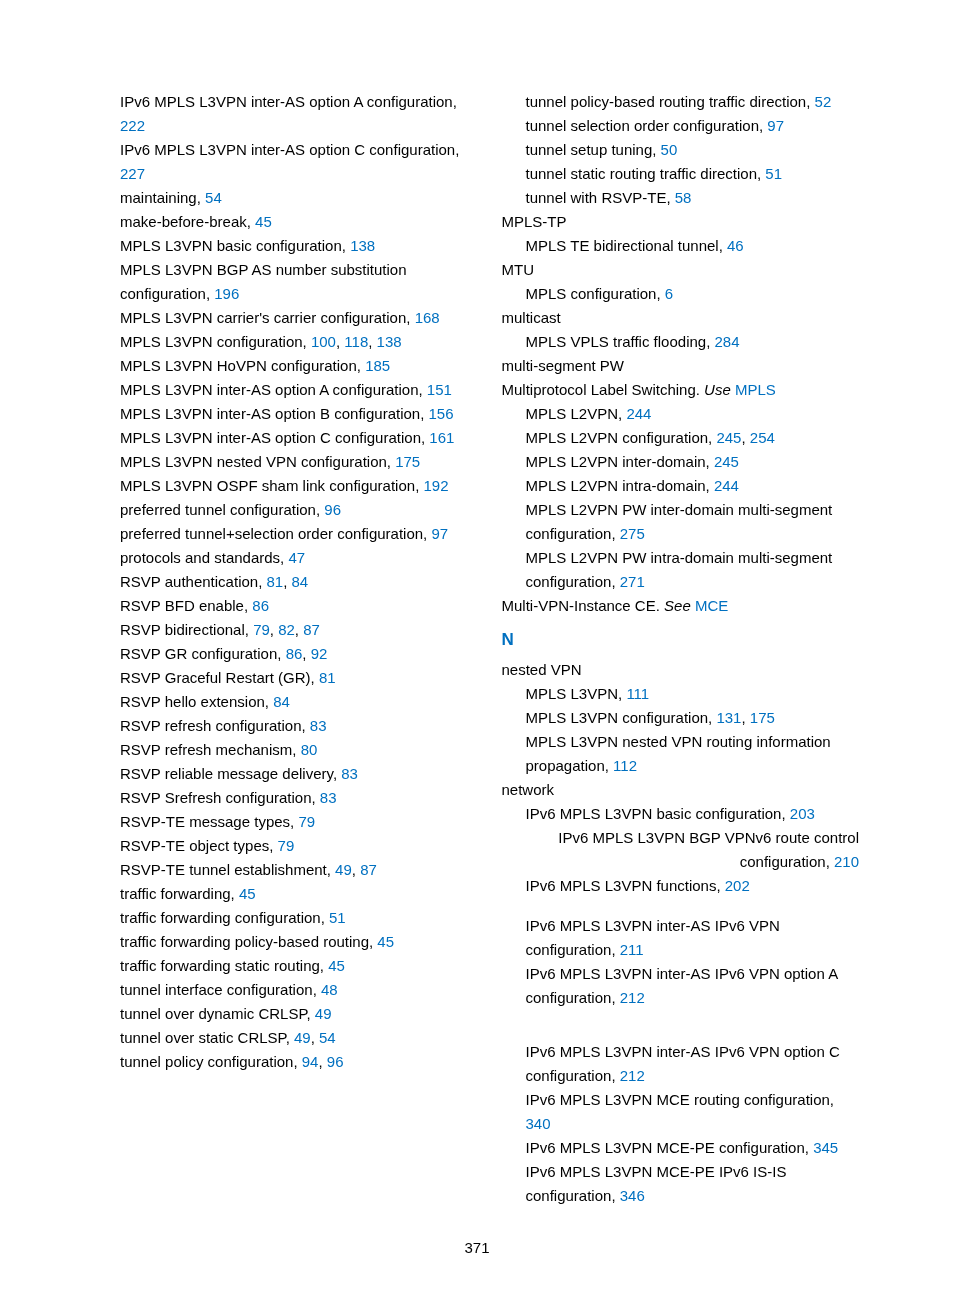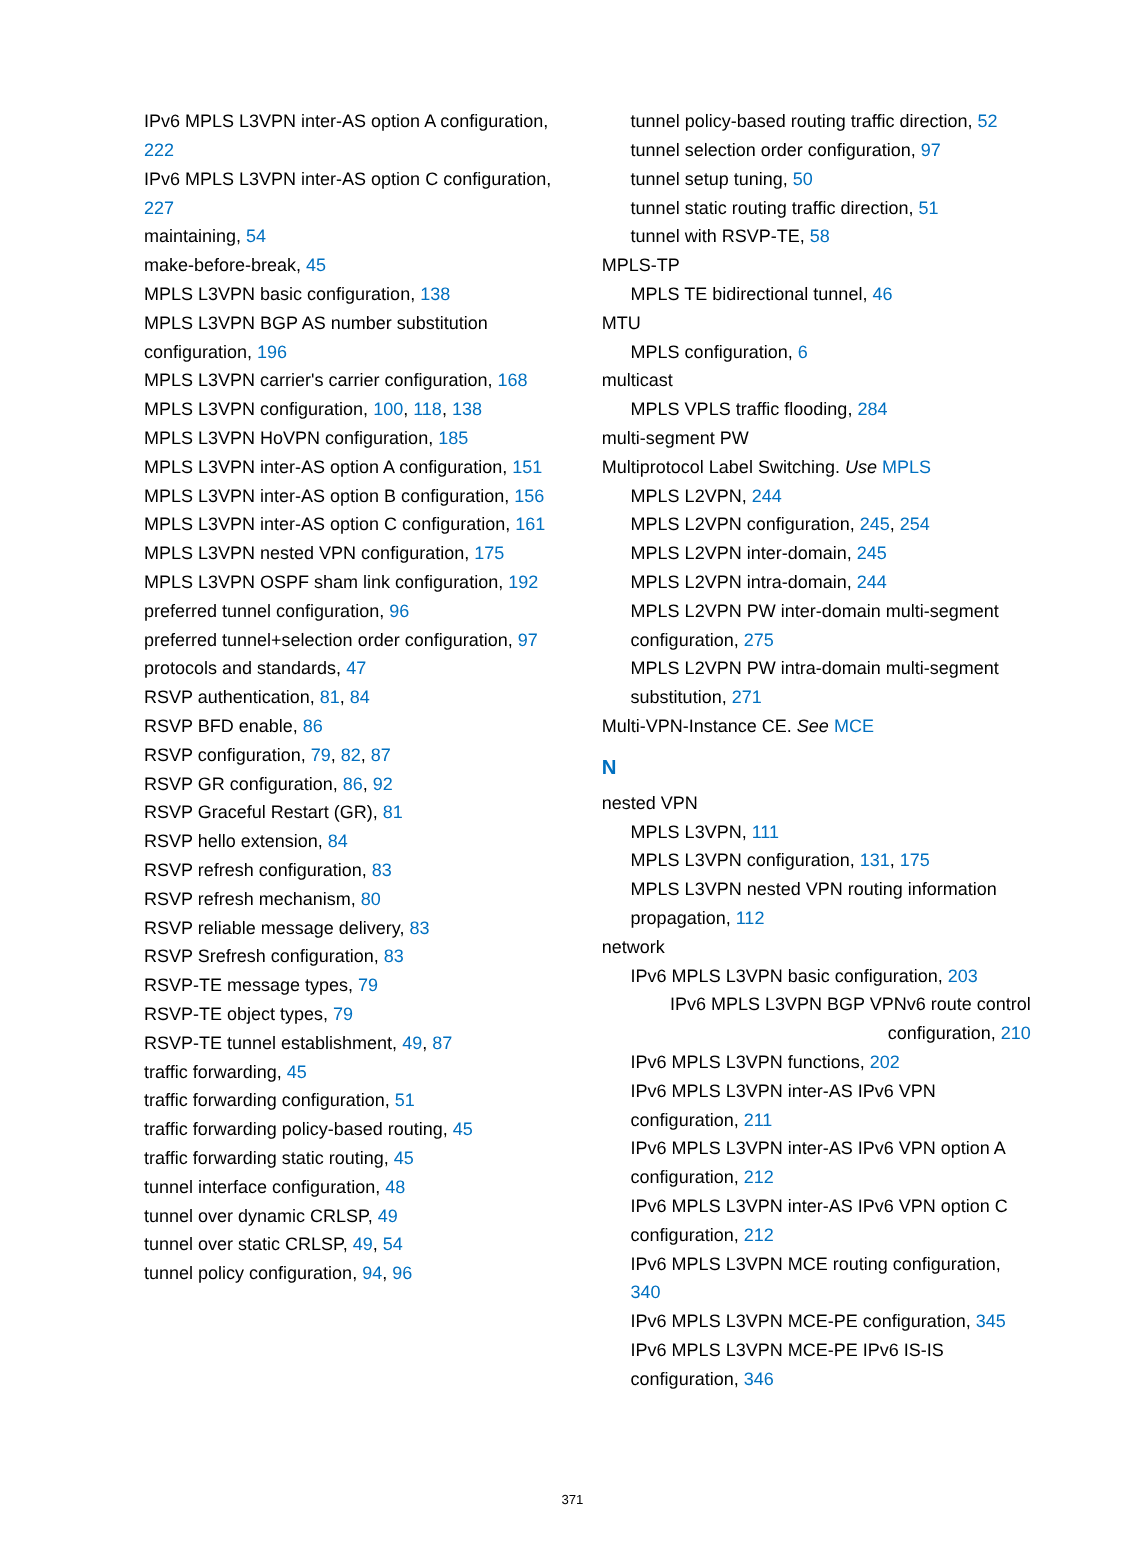--- a/index.html
+++ b/index.html
@@ -41,21 +41,21 @@
     font-size: 17px;
     margin: 10px 0 6px 0;
   }
   .italic { font-style: italic; }
   .pagenum {
     position: absolute;
     bottom: 40px;
     left: 0;
     width: 954px;
     text-align: center;
-    font-size: 11px;
+    font-size: 15px;
   }
 </style>
 </head>
 <body>
 
 <div class="page">
   <div class="columns">
     <div class="col" id="left-col">
         <div class="entry"><span>IPv6 MPLS L3VPN inter-AS option A configuration, </span><span class="link">222</span></div>
         <div class="entry"><span>IPv6 MPLS L3VPN inter-AS option C configuration, </span><span class="link">227</span></div>
@@ -69,21 +69,21 @@
         <div class="entry"><span>MPLS L3VPN inter-AS option A configuration, </span><span class="link">151</span></div>
         <div class="entry"><span>MPLS L3VPN inter-AS option B configuration, </span><span class="link">156</span></div>
         <div class="entry"><span>MPLS L3VPN inter-AS option C configuration, </span><span class="link">161</span></div>
         <div class="entry"><span>MPLS L3VPN nested VPN configuration, </span><span class="link">175</span></div>
         <div class="entry"><span>MPLS L3VPN OSPF sham link configuration, </span><span class="link">192</span></div>
         <div class="entry"><span>preferred tunnel configuration, </span><span class="link">96</span></div>
         <div class="entry"><span>preferred tunnel+selection order configuration, </span><span class="link">97</span></div>
         <div class="entry"><span>protocols and standards, </span><span class="link">47</span></div>
         <div class="entry"><span>RSVP authentication, </span><span class="link">81</span><span>, </span><span class="link">84</span></div>
         <div class="entry"><span>RSVP BFD enable, </span><span class="link">86</span></div>
-        <div class="entry"><span>RSVP configuration, </span><span class="link">79</span><span>, </span><span class="link">82</span><span>, </span><span class="link">87</span></div>
+        <div class="entry"><span>RSVP bidirectional, </span><span class="link">79</span><span>, </span><span class="link">82</span><span>, </span><span class="link">87</span></div>
         <div class="entry"><span>RSVP GR configuration, </span><span class="link">86</span><span>, </span><span class="link">92</span></div>
         <div class="entry"><span>RSVP Graceful Restart (GR), </span><span class="link">81</span></div>
         <div class="entry"><span>RSVP hello extension, </span><span class="link">84</span></div>
         <div class="entry"><span>RSVP refresh configuration, </span><span class="link">83</span></div>
         <div class="entry"><span>RSVP refresh mechanism, </span><span class="link">80</span></div>
         <div class="entry"><span>RSVP reliable message delivery, </span><span class="link">83</span></div>
         <div class="entry"><span>RSVP Srefresh configuration, </span><span class="link">83</span></div>
         <div class="entry"><span>RSVP-TE message types, </span><span class="link">79</span></div>
         <div class="entry"><span>RSVP-TE object types, </span><span class="link">79</span></div>
         <div class="entry"><span>RSVP-TE tunnel establishment, </span><span class="link">49</span><span>, </span><span class="link">87</span></div>
@@ -108,33 +108,33 @@
         <div class="entry" style="padding-left: 24px;"><span>MPLS configuration, </span><span class="link">6</span></div>
         <div class="entry"><span>multicast</span></div>
         <div class="entry" style="padding-left: 24px;"><span>MPLS VPLS traffic flooding, </span><span class="link">284</span></div>
         <div class="entry"><span>multi-segment PW</span></div>
         <div class="entry"><span>Multiprotocol Label Switching. </span><span class="italic">Use </span><span class="link">MPLS</span></div>
         <div class="entry" style="padding-left: 24px;"><span>MPLS L2VPN, </span><span class="link">244</span></div>
         <div class="entry" style="padding-left: 24px;"><span>MPLS L2VPN configuration, </span><span class="link">245</span><span>, </span><span class="link">254</span></div>
         <div class="entry" style="padding-left: 24px;"><span>MPLS L2VPN inter-domain, </span><span class="link">245</span></div>
         <div class="entry" style="padding-left: 24px;"><span>MPLS L2VPN intra-domain, </span><span class="link">244</span></div>
         <div class="entry" style="padding-left: 24px;"><span>MPLS L2VPN PW inter-domain multi-segment configuration, </span><span class="link">275</span></div>
-        <div class="entry" style="padding-left: 24px;"><span>MPLS L2VPN PW intra-domain multi-segment substitution, </span><span class="link">271</span></div>
+        <div class="entry" style="padding-left: 24px;"><span>MPLS L2VPN PW intra-domain multi-segment configuration, </span><span class="link">271</span></div>
         <div class="entry"><span>Multi-VPN-Instance CE. </span><span class="italic">See </span><span class="link">MCE</span></div>
         <div class="section">N</div>
         <div class="entry"><span>nested VPN</span></div>
         <div class="entry" style="padding-left: 24px;"><span>MPLS L3VPN, </span><span class="link">111</span></div>
         <div class="entry" style="padding-left: 24px;"><span>MPLS L3VPN configuration, </span><span class="link">131</span><span>, </span><span class="link">175</span></div>
         <div class="entry" style="padding-left: 24px;"><span>MPLS L3VPN nested VPN routing information propagation, </span><span class="link">112</span></div>
         <div class="entry"><span>network</span></div>
         <div class="entry" style="padding-left: 24px;"><span>IPv6 MPLS L3VPN basic configuration, </span><span class="link">203</span></div>
         <div class="entry" style="padding-left: 24px; text-align: right;"><span>IPv6 MPLS L3VPN BGP VPNv6 route control configuration, </span><span class="link">210</span></div>
         <div class="entry" style="padding-left: 24px;"><span>IPv6 MPLS L3VPN functions, </span><span class="link">202</span></div>
-        <div class="entry" style="padding-left: 24px;"><span>IPv6 MPLS L3VPN inter-AS IPv6 VPN configuration, </span><span class="link">211</span></div>
+        <div class="entry" style="padding-left: 24px; margin-top: 16px;"><span>IPv6 MPLS L3VPN inter-AS IPv6 VPN configuration, </span><span class="link">211</span></div>
         <div class="entry" style="padding-left: 24px;"><span>IPv6 MPLS L3VPN inter-AS IPv6 VPN option A configuration, </span><span class="link">212</span></div>
-        <div class="entry" style="padding-left: 24px;"><span>IPv6 MPLS L3VPN inter-AS IPv6 VPN option C configuration, </span><span class="link">212</span></div>
+        <div class="entry" style="padding-left: 24px; margin-top: 30px;"><span>IPv6 MPLS L3VPN inter-AS IPv6 VPN option C configuration, </span><span class="link">212</span></div>
         <div class="entry" style="padding-left: 24px;"><span>IPv6 MPLS L3VPN MCE routing configuration, </span><span class="link">340</span></div>
         <div class="entry" style="padding-left: 24px;"><span>IPv6 MPLS L3VPN MCE-PE configuration, </span><span class="link">345</span></div>
         <div class="entry" style="padding-left: 24px;"><span>IPv6 MPLS L3VPN MCE-PE IPv6 IS-IS configuration, </span><span class="link">346</span></div>
       </div>
   </div>
   <div class="pagenum">371</div>
 </div>
 
 </body></html>

